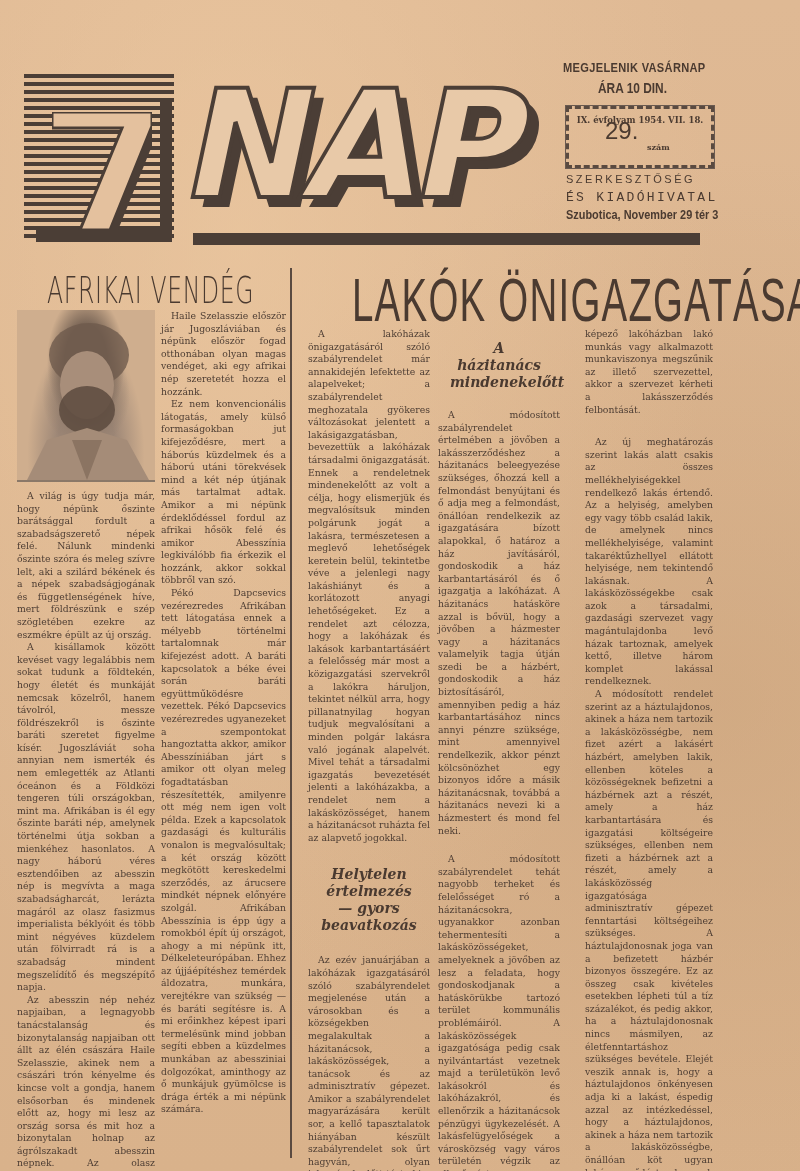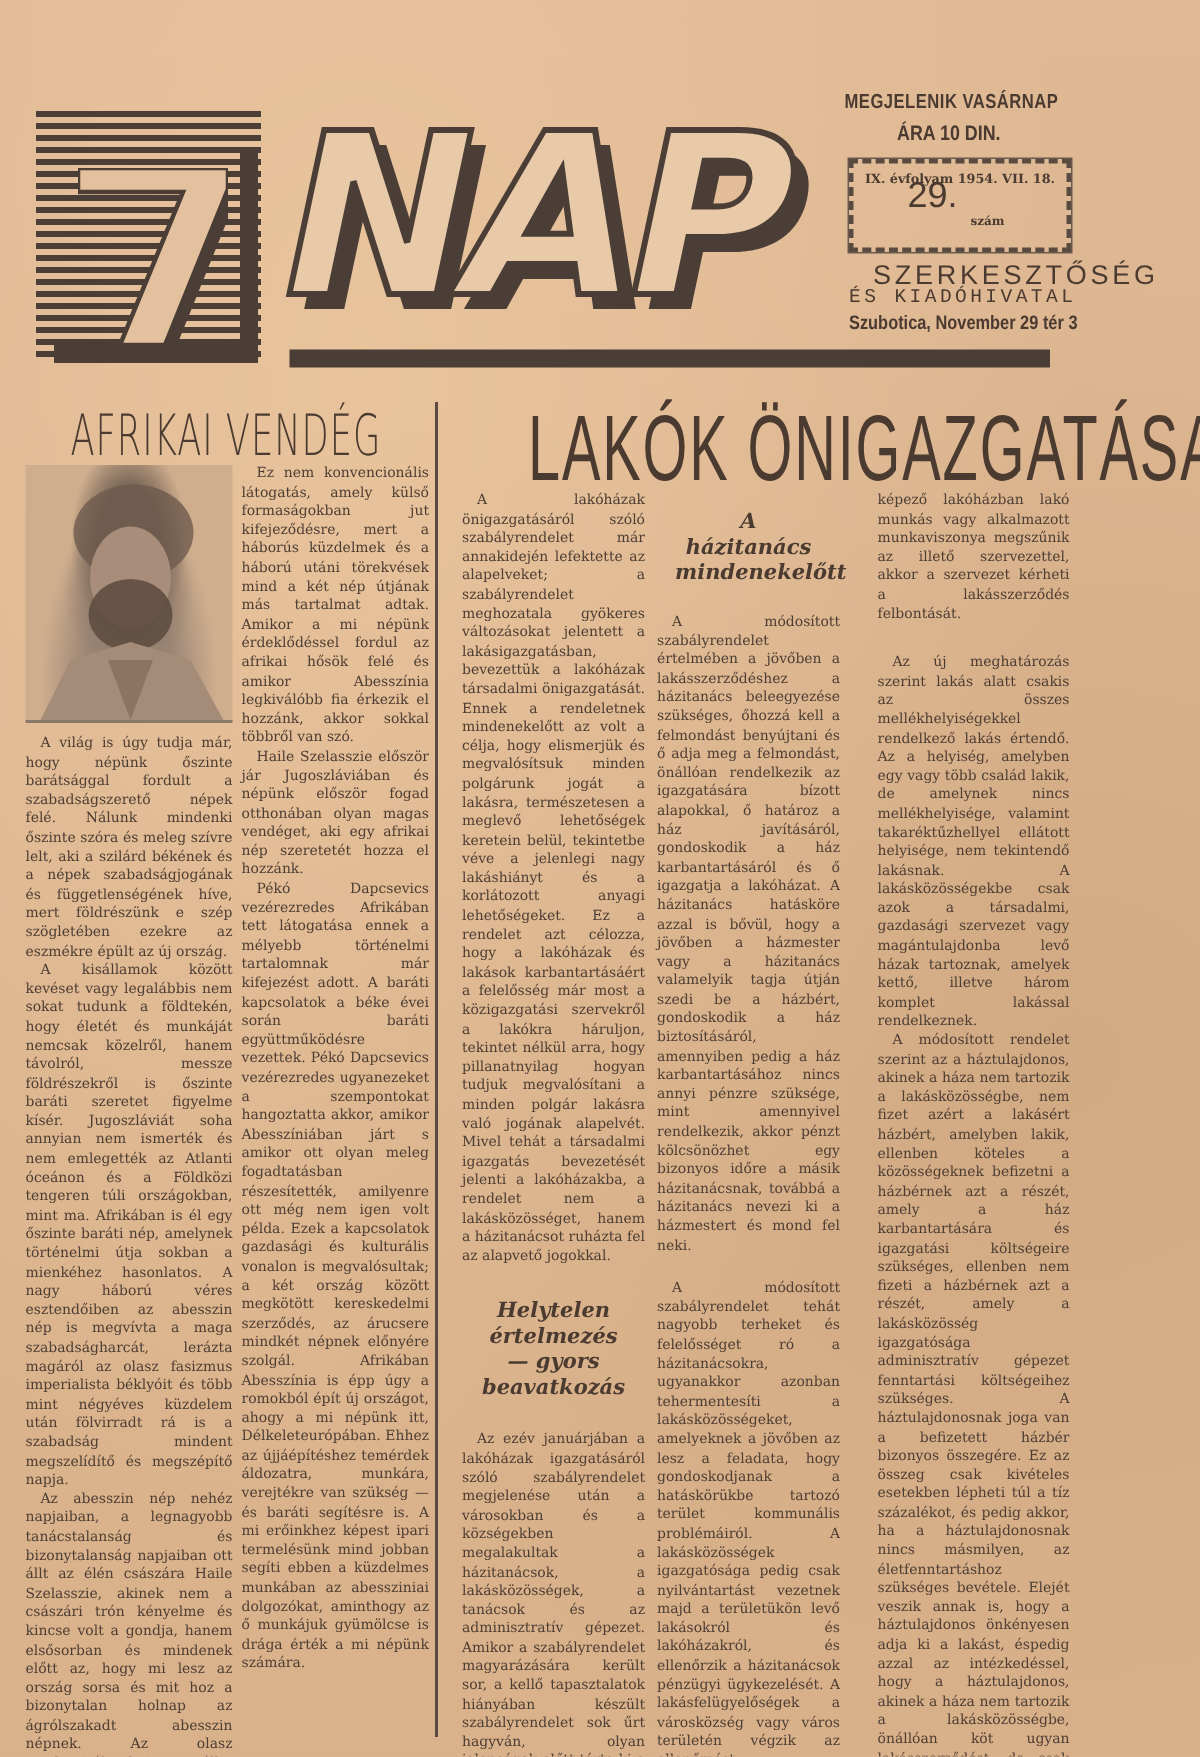--- a/index.html
+++ b/index.html
@@ -17,21 +17,21 @@
   .nap-text{font-family:"DejaVu Sans",sans-serif;font-weight:900;font-size:150px;letter-spacing:-6px;
      color:#e8c9a8;-webkit-text-stroke:4px #4b3e36;text-shadow:12px 10px 0 #4b3e36;transform:skewX(-12deg);display:inline-block;line-height:1;}
   .rule-top{left:193px;top:233px;width:507px;height:12px;background:#4b3e36;}
   .meta{right:93px;text-align:center;font-family:"Liberation Sans",sans-serif;font-weight:700;color:#4a3a30;}
   .appears{left:563px;top:60px;width:150px;font-size:13.5px;letter-spacing:.4px;transform:scaleX(.82);transform-origin:left;white-space:nowrap;}
   .price{left:598px;top:80px;font-size:14px;font-weight:700;font-family:"Liberation Sans",sans-serif;transform:scaleX(.85);transform-origin:left;white-space:nowrap;}
   .issue-box{left:566px;top:106px;width:142px;height:56px;border:3px dashed #5a4a40;outline:1px solid #6a5a50;}
   .issue-line{position:absolute;left:0;right:0;top:6px;text-align:center;font-size:8.5px;font-weight:700;}
   .issue-num{position:absolute;left:36px;top:8px;font-size:24px;font-family:Liberation Sans, sans-serif;}
   .issue-suffix{position:absolute;left:78px;top:33px;font-size:8px;font-weight:700;}
-  .office1{left:582px;top:173px;font-size:18px;letter-spacing:2.5px;font-family:"Liberation Sans",sans-serif;white-space:nowrap;}
+  .office1{left:566px;top:173px;font-size:11px;letter-spacing:2.5px;font-family:"Liberation Sans",sans-serif;white-space:nowrap;}
   .office2{left:566px;top:190px;font-size:13px;letter-spacing:2.3px;font-family:Liberation Mono, monospace;white-space:nowrap;}
   .office3{left:566px;top:207px;font-size:13px;font-weight:700;font-family:"Liberation Sans",sans-serif;transform:scaleX(.84);transform-origin:left;white-space:nowrap;}
   
   .h-left{left:47px;top:268px;font-family:"DejaVu Sans",sans-serif;font-weight:200;font-size:38px;letter-spacing:1px;transform:scaleX(.62);transform-origin:left;white-space:nowrap;color:#4a3a30;}
   .h-main{left:352px;top:264px;font-family:"Liberation Sans",sans-serif;font-size:62px;letter-spacing:2px;transform:scaleX(.62);transform-origin:left;white-space:nowrap;font-weight:400;color:#4a3a30;}
   .vrule{left:290px;top:268px;width:2px;height:890px;background:#5a4a40;}
   .photo{left:17px;top:310px;width:138px;height:170px;background:
        radial-gradient(ellipse at 50% 30%, #7a6657 0 22%, rgba(0,0,0,0) 40%),
        radial-gradient(ellipse at 50% 50%, #8d7868 0 18%, rgba(0,0,0,0) 45%),
        radial-gradient(ellipse at 50% 85%, #9c8676 0 30%, rgba(0,0,0,0) 60%),
@@ -85,22 +85,22 @@
 </div>
 
 <div class="abs col" style="left:17px;top:490px;width:138px;">
   <p>A világ is úgy tudja már, hogy népünk őszinte barátsággal fordult a szabadságszerető népek felé. Nálunk mindenki őszinte szóra és meleg szívre lelt, aki a szilárd békének és a népek szabadságjogának és függetlenségének híve, mert földrészünk e szép szögletében ezekre az eszmékre épült az új ország.</p>
   <p>A kisállamok között kevéset vagy legalábbis nem sokat tudunk a földtekén, hogy életét és munkáját nemcsak közelről, hanem távolról, messze földrészekről is őszinte baráti szeretet figyelme kísér. Jugoszláviát soha annyian nem ismerték és nem emlegették az Atlanti óceánon és a Földközi tengeren túli országokban, mint ma. Afrikában is él egy őszinte baráti nép, amelynek történelmi útja sokban a mienkéhez hasonlatos. A nagy háború véres esztendőiben az abesszin nép is megvívta a maga szabadságharcát, lerázta magáról az olasz fasizmus imperialista béklyóit és több mint négyéves küzdelem után fölvirradt rá is a szabadság mindent megszelídítő és megszépítő napja.</p>
   <p>Az abesszin nép nehéz napjaiban, a legnagyobb tanácstalanság és bizonytalanság napjaiban ott állt az élén császára Haile Szelasszie, akinek nem a császári trón kényelme és kincse volt a gondja, hanem elsősorban és mindenek előtt az, hogy mi lesz az ország sorsa és mit hoz a bizonytalan holnap az ágrólszakadt abesszin népnek. Az olasz mechanizált fasizmus állig fölfegyverkezve vetette rá magát erre az elmaradott afrikai országra, hogy mohóságában valami új „Római birodalmat” raboljon magának. Pusztított is, gyilkolt is, gyujtogatott is, de mégsem tudta megtörni az abesszin népet, sem azt a kiváló embert, aki az élén állt, mert sokkal erősebb volt a szabadságszeretete és a szabadságvágya, mint a hódítók géppel halált szóró fegyvere.</p>
 
 </div>
 
 <div class="abs col" style="left:161px;top:310px;width:125px;">
+  <p>Haile Szelasszie először jár Jugoszláviában és népünk először fogad otthonában olyan magas vendéget, aki egy afrikai nép szeretetét hozza el hozzánk.</p>
   <p>Ez nem konvencionális látogatás, amely külső formaságokban jut kifejeződésre, mert a háborús küzdelmek és a háború utáni törekvések mind a két nép útjának más tartalmat adtak. Amikor a mi népünk érdeklődéssel fordul az afrikai hősök felé és amikor Abesszínia legkiválóbb fia érkezik el hozzánk, akkor sokkal többről van szó.</p>
-  <p>Haile Szelasszie először jár Jugoszláviában és népünk először fogad otthonában olyan magas vendéget, aki egy afrikai nép szeretetét hozza el hozzánk.</p>
   <p>Pékó Dapcsevics vezérezredes Afrikában tett látogatása ennek a mélyebb történelmi tartalomnak már kifejezést adott. A baráti kapcsolatok a béke évei során baráti együttműködésre vezettek. Pékó Dapcsevics vezérezredes ugyanezeket a szempontokat hangoztatta akkor, amikor Abesszíniában járt s amikor ott olyan meleg fogadtatásban részesítették, amilyenre ott még nem igen volt példa. Ezek a kapcsolatok gazdasági és kulturális vonalon is megvalósultak; a két ország között megkötött kereskedelmi szerződés, az árucsere mindkét népnek előnyére szolgál. Afrikában Abesszínia is épp úgy a romokból épít új országot, ahogy a mi népünk itt, Délkeleteurópában. Ehhez az újjáépítéshez temérdek áldozatra, munkára, verejtékre van szükség — és baráti segítésre is. A mi erőinkhez képest ipari termelésünk mind jobban segíti ebben a küzdelmes munkában az abessziniai dolgozókat, aminthogy az ő munkájuk gyümölcse is drága érték a mi népünk számára.</p>
 
 </div>
 
 <div class="abs col" style="left:308px;top:328px;width:122px;">
   <p>A lakóházak önigazgatásáról szóló szabályrendelet már annakidején lefektette az alapelveket; a szabályrendelet meghozatala gyökeres változásokat jelentett a lakásigazgatásban, bevezettük a lakóházak társadalmi önigazgatását. Ennek a rendeletnek mindenekelőtt az volt a célja, hogy elismerjük és megvalósítsuk minden polgárunk jogát a lakásra, természetesen a meglevő lehetőségek keretein belül, tekintetbe véve a jelenlegi nagy lakáshiányt és a korlátozott anyagi lehetőségeket. Ez a rendelet azt célozza, hogy a lakóházak és lakások karbantartásáért a felelősség már most a közigazgatási szervekről a lakókra háruljon, tekintet nélkül arra, hogy pillanatnyilag hogyan tudjuk megvalósítani a minden polgár lakásra való jogának alapelvét. Mivel tehát a társadalmi igazgatás bevezetését jelenti a lakóházakba, a rendelet nem a lakásközösséget, hanem a házitanácsot ruházta fel az alapvető jogokkal.</p>
   <div style="height:10px"></div>
   <h3 class="sub">Helytelen értelmezés — gyors beavatkozás</h3>
   <div style="height:8px"></div>
   <p>Az ezév januárjában a lakóházak igazgatásáról szóló szabályrendelet megjelenése után a városokban és a községekben megalakultak a házitanácsok, a lakásközösségek, a tanácsok és az adminisztratív gépezet. Amikor a szabályrendelet magyarázására került sor, a kellő tapasztalatok hiányában készült szabályrendelet sok űrt hagyván, olyan jelenségek előtt tárta ki a kapukat, amelyek a szabályrendeletben lefektetett alapelveknek homlokegyenest ellenkező útjára akarták tereini a lakásönigazgatást. Pontosabban a lakásközösségek igazgatósága mindjobban bizonyos bürokratikus intézmény jellegét öltötték fel. A lakóknak minden apró-cseprő ügyben az igazgatósághoz kellett folyamodni, úgyhogy ez azzal a veszéllyel fenyegetett, hogy csírájában megfojtja a kialakulni készülő önigazgatást. Ez persze nem történhetett meg, mert idejében észrevettük és Kardely elvtárs már a májusban a lyublyanai népbizottság ülésén bejelentette, hogy a januárban közzétett szabályrendeletet módosítják, mégpedig olyképpen, hogy szélesebb jogkörrel ruházzák fel a házitanácsot, amely tulajdonképpen a lakóházak társadalmi igazgatásának alapköve. A napokban a Szövetségi Végrehajtó Tanács a Hivatalos Lapban közzé is tette a lakóházak önigazgatásáról szóló szabályrendelet módosított és kiigazított szövegét.</p>

